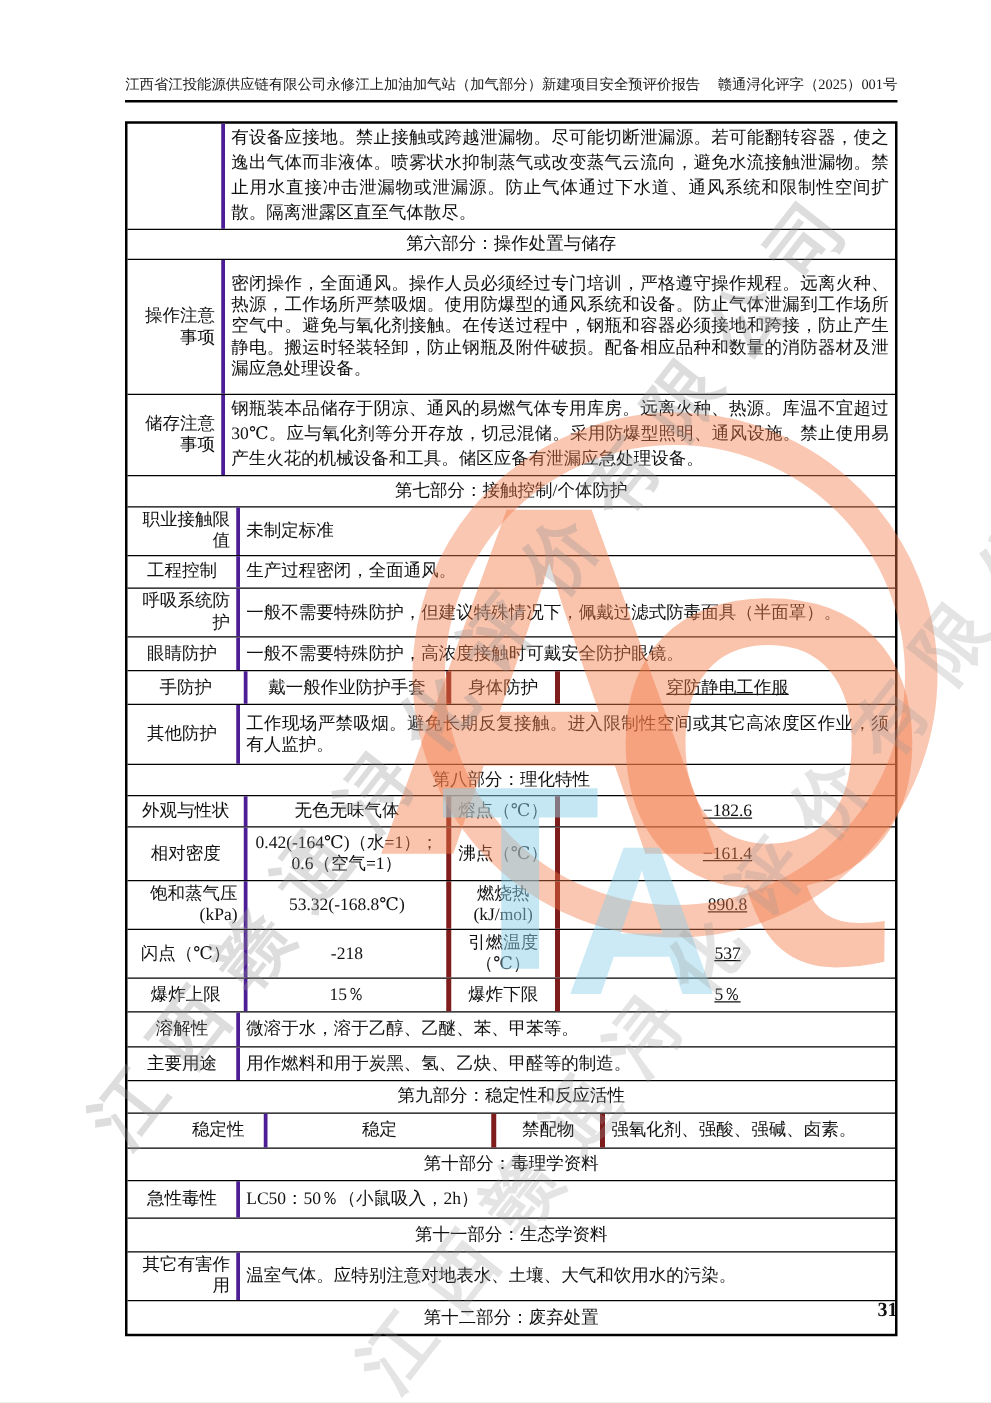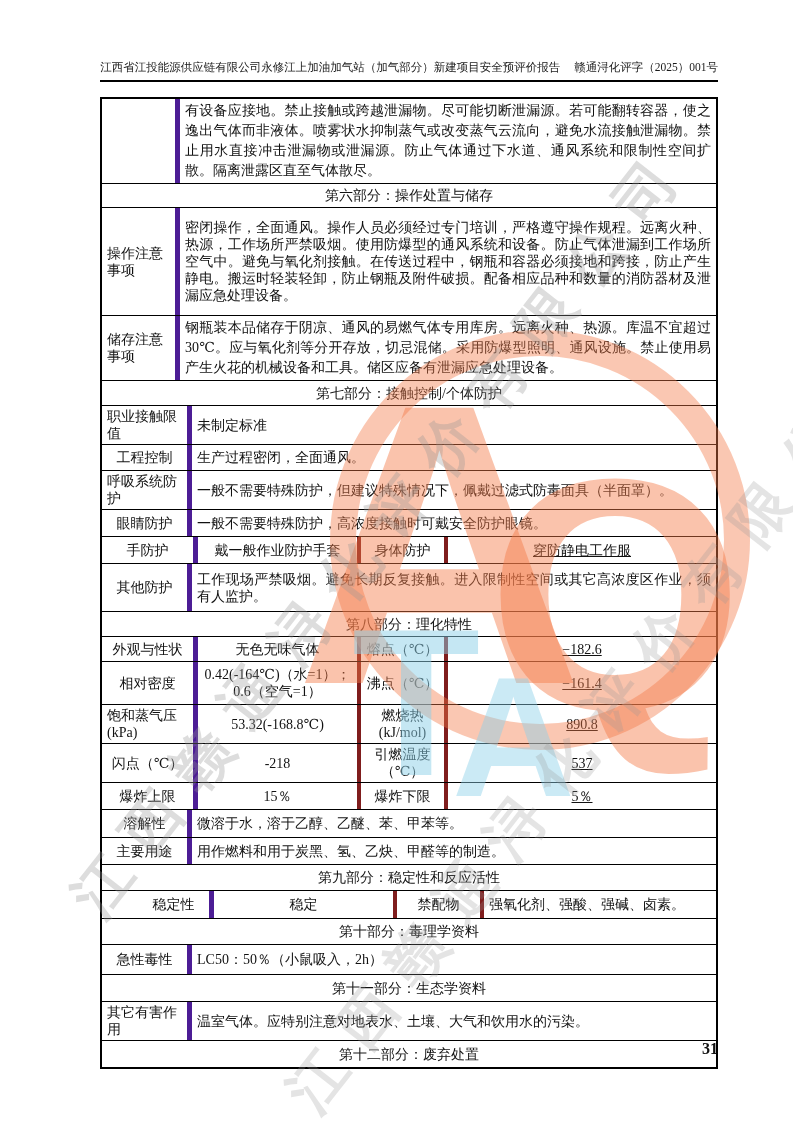--- a/index.html
+++ b/index.html
@@ -20,21 +20,21 @@
     font-size:14px;line-height:17px;box-sizing:border-box;z-index:2;
   }
   .row{display:grid;border-bottom:1px solid #000;}
   .row:last-child{border-bottom:none;}
   .t2  {grid-template-columns:90px 1fr;}
   .t2a {grid-template-columns:78px 1fr;}
   .t4  {grid-template-columns:96px 163px 87px 1fr;}
   .t4b {grid-template-columns:76px 183px 87px 1fr;padding-left:36px;}
   .sec {grid-template-columns:1fr;}
   .cell{display:flex;flex-direction:column;justify-content:center;box-sizing:border-box;padding:2px 5px;}
-  .lb{border-right:5px solid #4c1d95;text-align:left;align-items:center;}
+  .lb{border-right:3px solid #4c1d95;text-align:right;align-items:center;}
   .mid{border-right:4px solid #7f1d1d;text-align:center;align-items:center;}
   .ctr{text-align:left;align-items:center;text-decoration:underline;}
   .ct{text-align:justify;}
   .secc{text-align:center;align-items:center;}
   .lh20{line-height:20px;}
   
   .page-num{position:absolute;top:1040px;left:100px;width:618px;text-align:right;
     font-size:16px;font-weight:bold;color:#111;}
   
   .wm{position:absolute;inset:0;pointer-events:none;z-index:3;}

